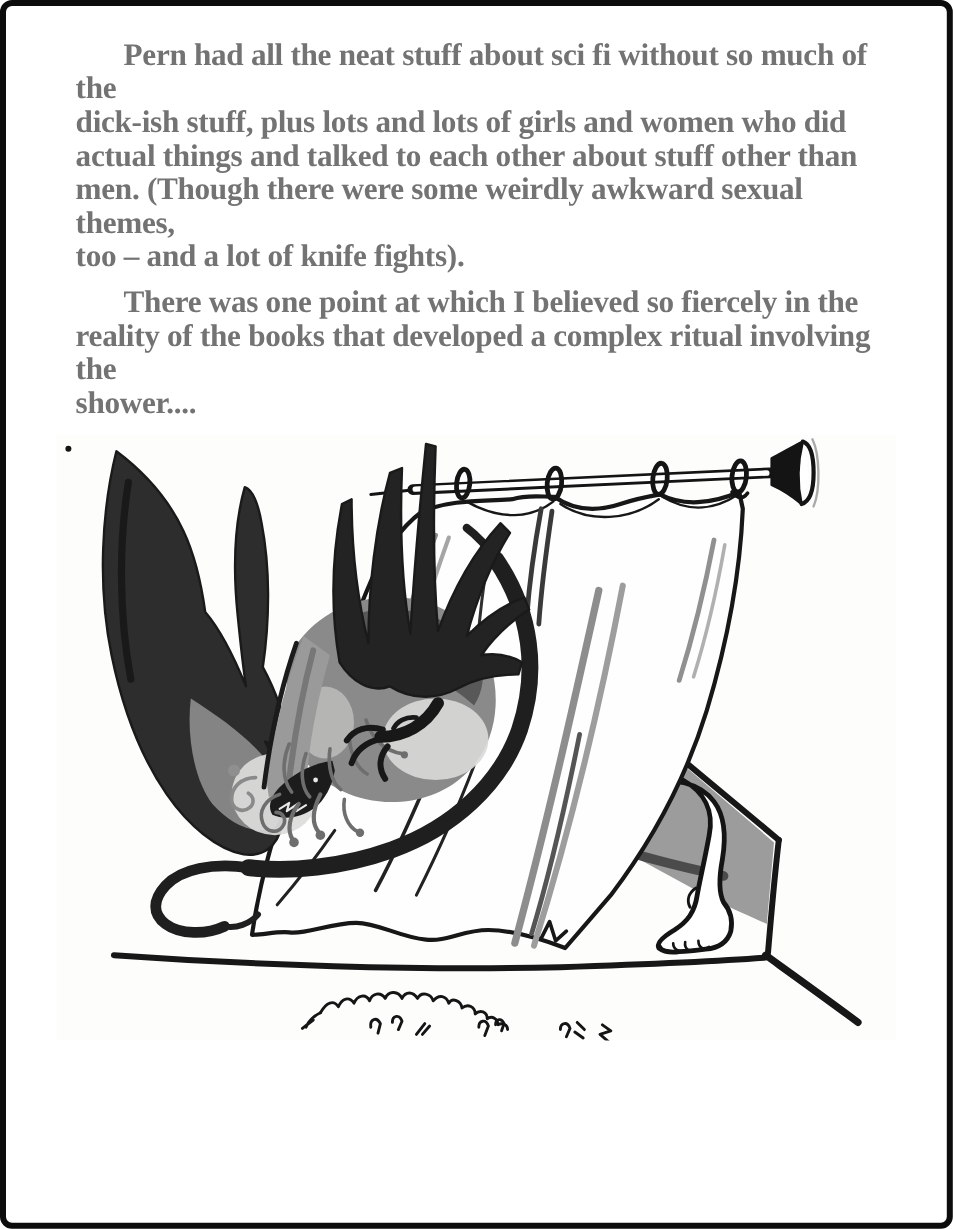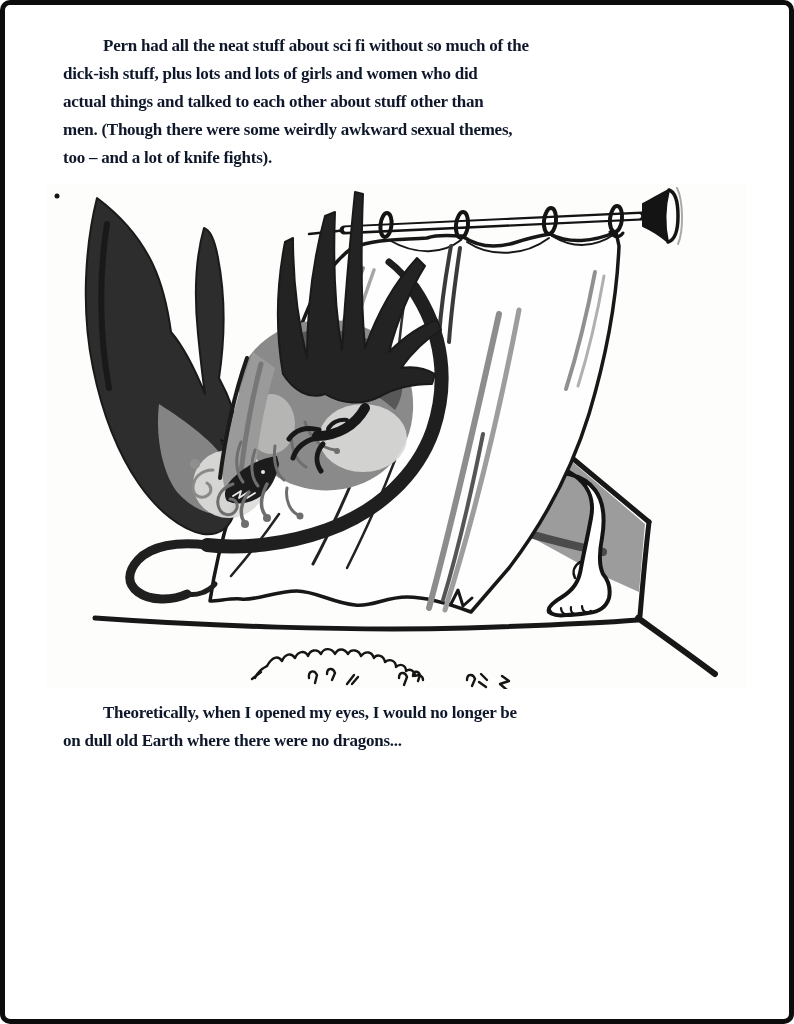--- a/index.html
+++ b/index.html
@@ -8,42 +8,45 @@
     font-family:"Liberation Serif", serif;overflow:hidden;
   }
   .frame{
     position:absolute;inset:0;border:5px solid #0c0c0c;border-radius:10px;
     box-sizing:border-box;pointer-events:none;z-index:5;
   }
   .content{
     position:absolute;inset:0;padding:32px 40px 0 63px;box-sizing:border-box;
   }
   p.para{
-    margin:0 0 10px 0;font-weight:700;font-size:17px;line-height:28px;
-    letter-spacing:-0.25px;color:#0f172a;white-space:pre-line;text-indent:40px;
+    margin:0 0 10px 0;font-weight:700;font-size:26px;line-height:28px;
+    letter-spacing:-0.25px;color:#737373;white-space:pre-line;text-indent:40px;
   }
   p.para.gap{margin-top:8px;}
   figure.illustration{
     margin:12px 0 10px -16px;width:700px;height:505px;padding:0;
   }
   #illu path, #illu ellipse, #illu circle{stroke-linecap:round;stroke-linejoin:round;}
 </style>
 </head>
 <body>
 
 <div class="frame"></div>
 
 <div class="content">
 
   <p class="para">Pern had all the neat stuff about sci fi without so much of the
 dick-ish stuff, plus lots and lots of girls and women who did
 actual things and talked to each other about stuff other than
 men. (Though there were some weirdly awkward sexual themes,
 too – and a lot of knife fights).</p>
 
+  <p class="para">There was one point at which I believed so fiercely in the
+reality of the books that developed a complex ritual involving the
+shower....</p>
 
   <figure class="illustration" role="img" aria-label="Ink-and-wash drawing: a winged dragon hangs from the shower curtain rod, craning its head down past the curtain toward a bather whose bare leg and foot show beneath it, with a fluffy bath mat on the floor">
     <svg id="illu" width="700" height="505" viewBox="0 0 700 505" xmlns="http://www.w3.org/2000/svg">
       <rect x="0" y="0" width="700" height="505" fill="#fdfdfc"></rect>
 
       <g>
         <path d="M262,50 L300,46" stroke="#141414" stroke-width="2.5" fill="none"></path>
         <path d="M297,46 L595,32" stroke="#141414" stroke-width="9" fill="none"></path>
         <path d="M299,45.6 L592,32.2" stroke="#ffffff" stroke-width="4.5" fill="none"></path>
 
@@ -160,16 +163,14 @@
         <path d="M366,492 c0,-5 5,-6 7,-1 l-2,6"></path>
         <path d="M420,496 c0,-6 6,-7 8,-1 l-3,7"></path>
         <path d="M434,490 l6,6 m-8,2 l7,5"></path>
       </g>
 
       <circle cx="10" cy="12" r="2.5" fill="#141414"></circle>
     </svg>
   </figure>
 
 
-  <p class="para gap">Theoretically, when I opened my eyes, I would no longer be
-on dull old Earth where there were no dragons...</p>
 
 </div>
 
 </body></html>

